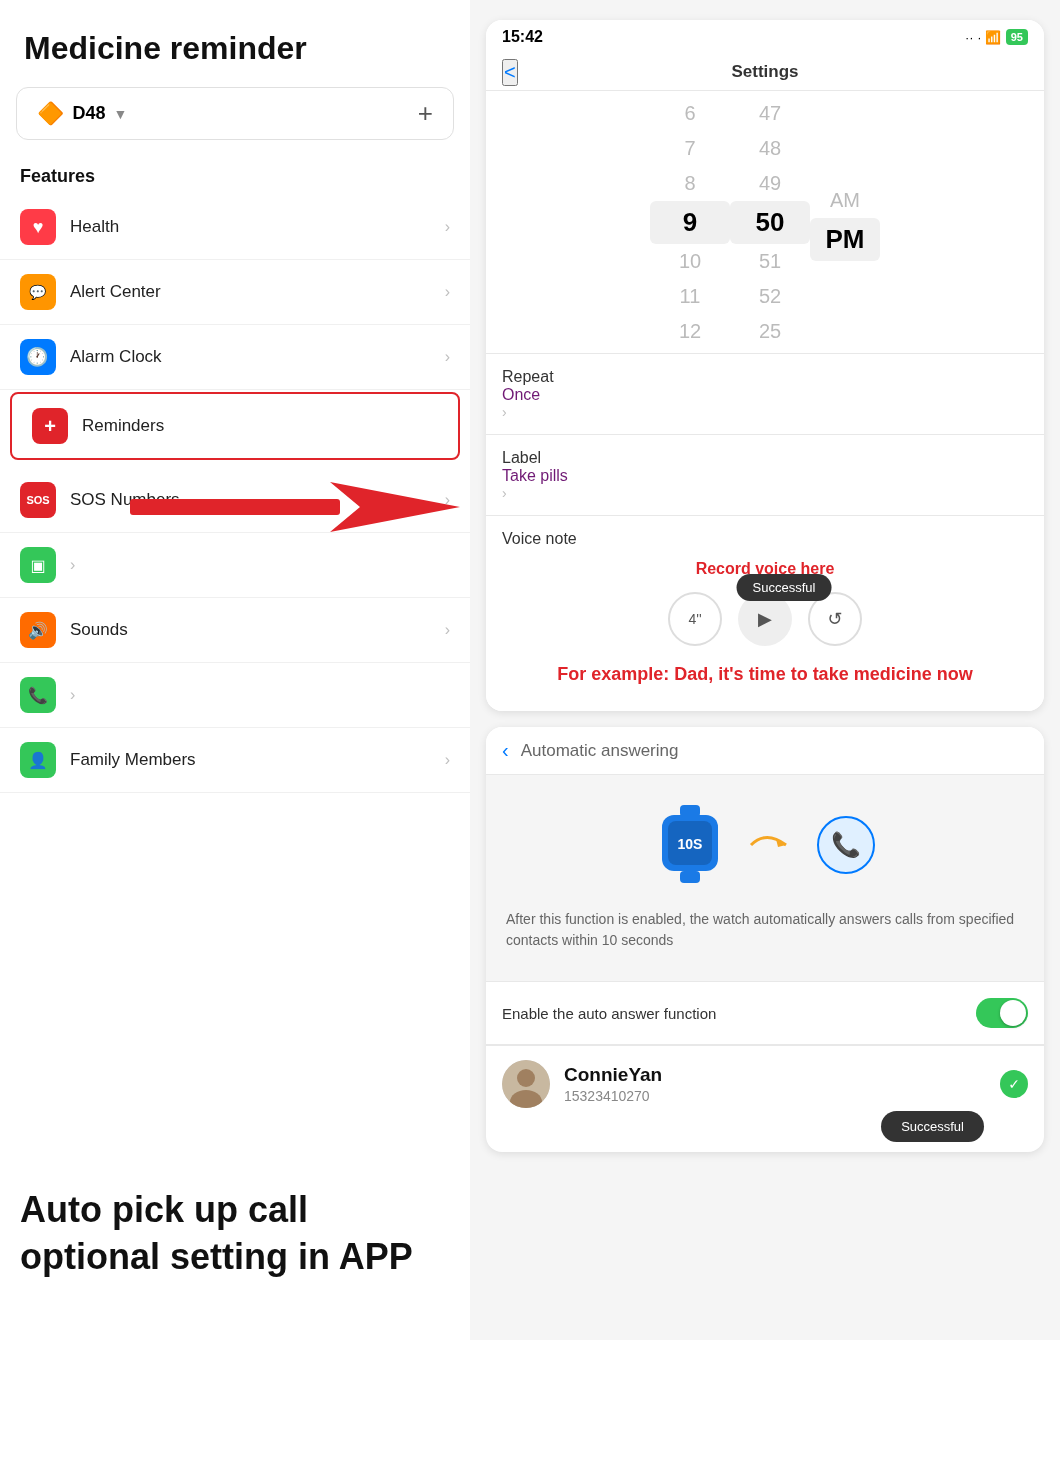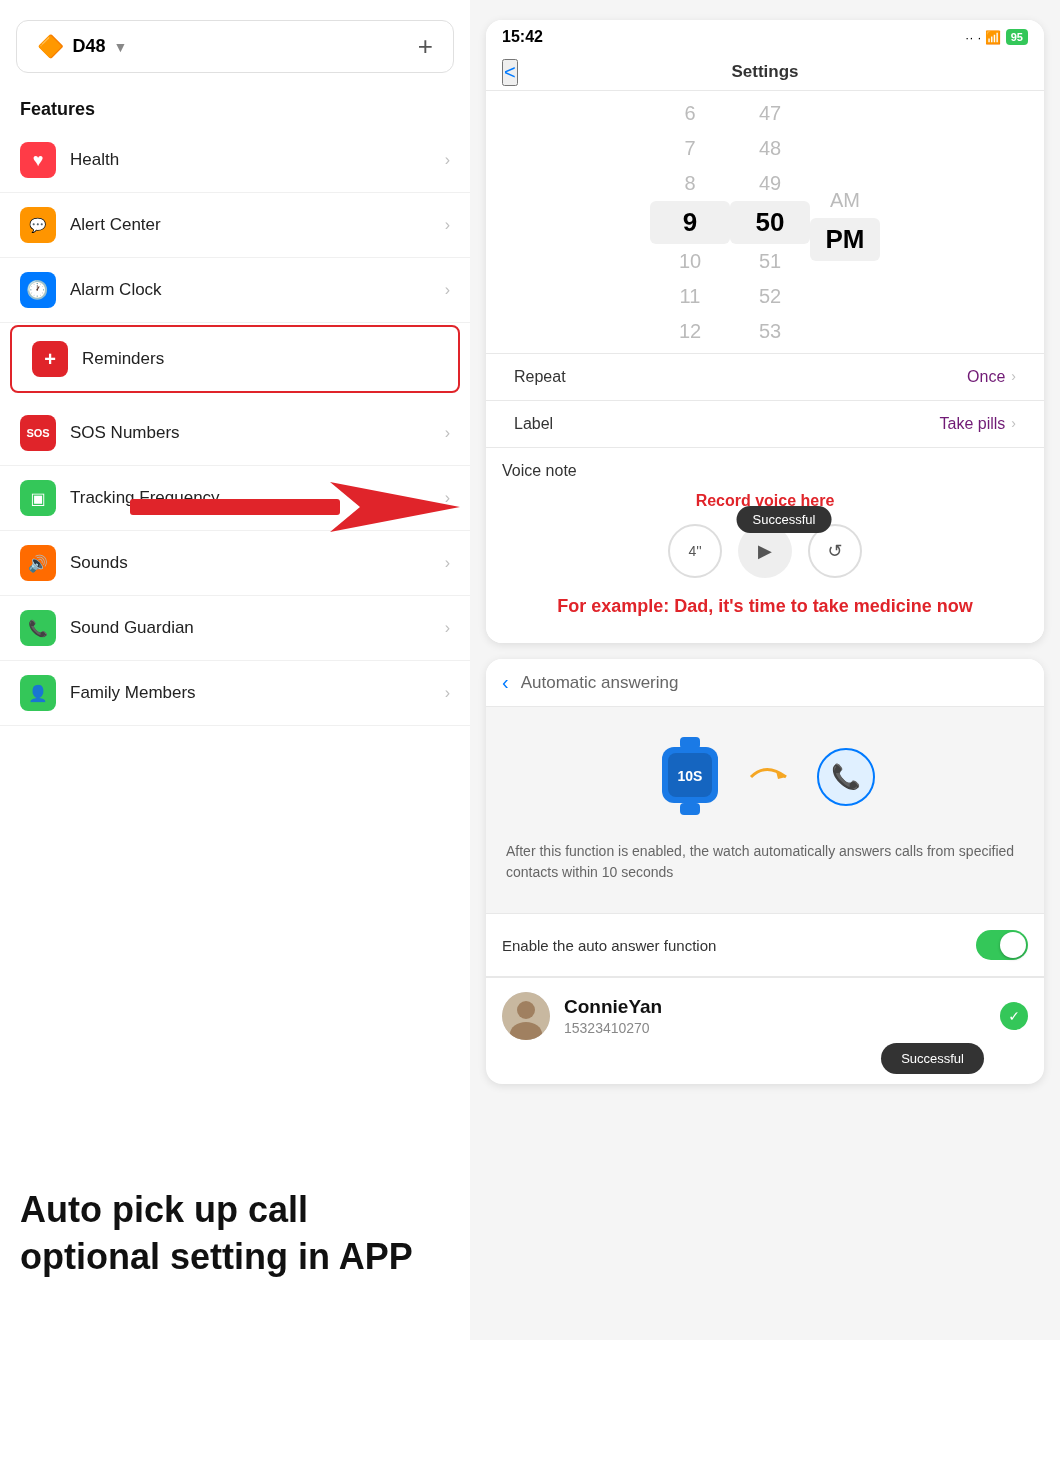--- a/index.html
+++ b/index.html
@@ -247,23 +247,24 @@
     }
 
     .ampm-col {
       width: 70px;
     }
 
     
     .settings-row {
       display: flex;
       align-items: flex-start;
-      padding: 14px 28px;
+      padding: 14px 16px;
       border-top: 1px solid #e8e8e8;
       background: #fff;
+      flex-direction: column;
     }
 
     .settings-row-label {
       font-size: 16px;
       color: #333;
       flex: 1;
     }
 
     .settings-row-value {
       font-size: 16px;
@@ -514,20 +515,21 @@
     .divider-line {
       height: 1px;
       background: #e8e8e8;
       margin: 0;
     }
   </style>
 </head>
 <body>
 
 <div class="left-panel">
+  <h1 class="page-title">Medicine reminder</h1>
 
   <div class="device-header">
     <div class="device-info">
       <span class="device-icon">🔶</span>
       <span>D48</span>
       <span style="font-size:14px;color:#888;">▼</span>
     </div>
     <button class="add-btn">+</button>
   </div>
 
@@ -564,33 +566,31 @@
   </div>
 
   <div class="menu-item" style="margin-top:8px;">
     <div class="menu-item-icon icon-sos">SOS</div>
     <span class="menu-item-text">SOS Numbers</span>
     <span class="chevron">›</span>
   </div>
 
   <div class="menu-item">
     <div class="menu-item-icon icon-tracking" style="font-size:16px;">▣</div>
-    <span class="menu-item-text">Tracking Frequency</span>
     <span class="chevron">›</span>
   </div>
 
   <div class="menu-item">
     <div class="menu-item-icon icon-sounds" style="font-size:16px;">🔊</div>
     <span class="menu-item-text">Sounds</span>
     <span class="chevron">›</span>
   </div>
 
   <div class="menu-item">
     <div class="menu-item-icon icon-soundguard" style="font-size:16px;">📞</div>
-    <span class="menu-item-text">Sound Guardian</span>
     <span class="chevron">›</span>
   </div>
 
   <div class="menu-item">
     <div class="menu-item-icon icon-family" style="font-size:16px;">👤</div>
     <span class="menu-item-text">Family Members</span>
     <span class="chevron">›</span>
   </div>
 
   <div class="bottom-text">
@@ -626,21 +626,21 @@
         <div class="time-item">11</div>
         <div class="time-item">12</div>
       </div>
       <div class="time-column">
         <div class="time-item">47</div>
         <div class="time-item">48</div>
         <div class="time-item">49</div>
         <div class="time-item selected">50</div>
         <div class="time-item">51</div>
         <div class="time-item">52</div>
-        <div class="time-item">53</div>
+        <div class="time-item">25</div>
       </div>
       <div class="time-column ampm-col">
         <div style="height:88px;"></div>
         <div class="time-item">AM</div>
         <div class="time-item selected">PM</div>
         <div style="height:88px;"></div>
       </div>
     </div>
 
     <div class="settings-row">

